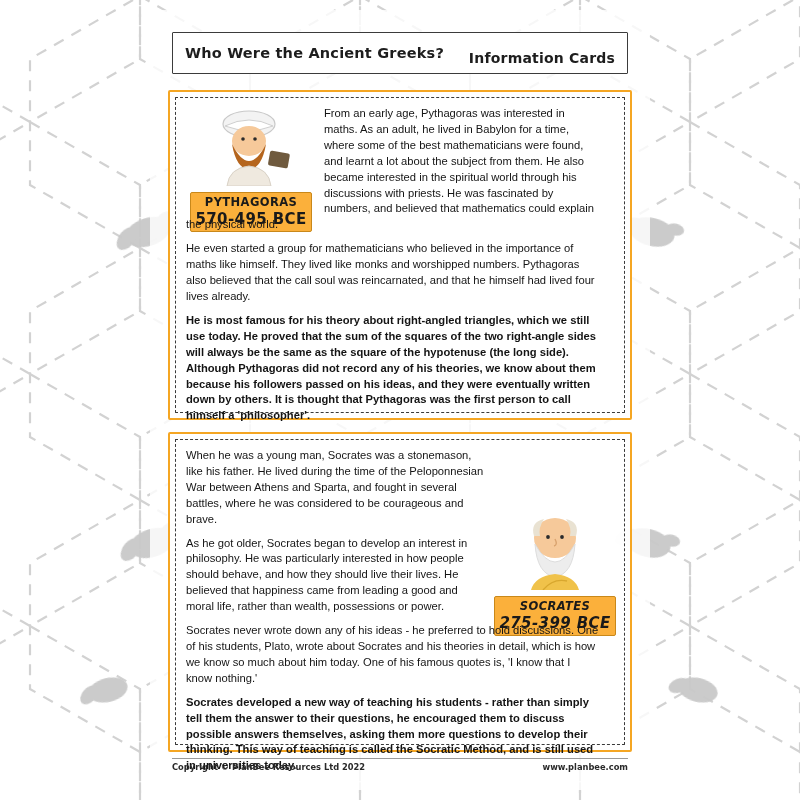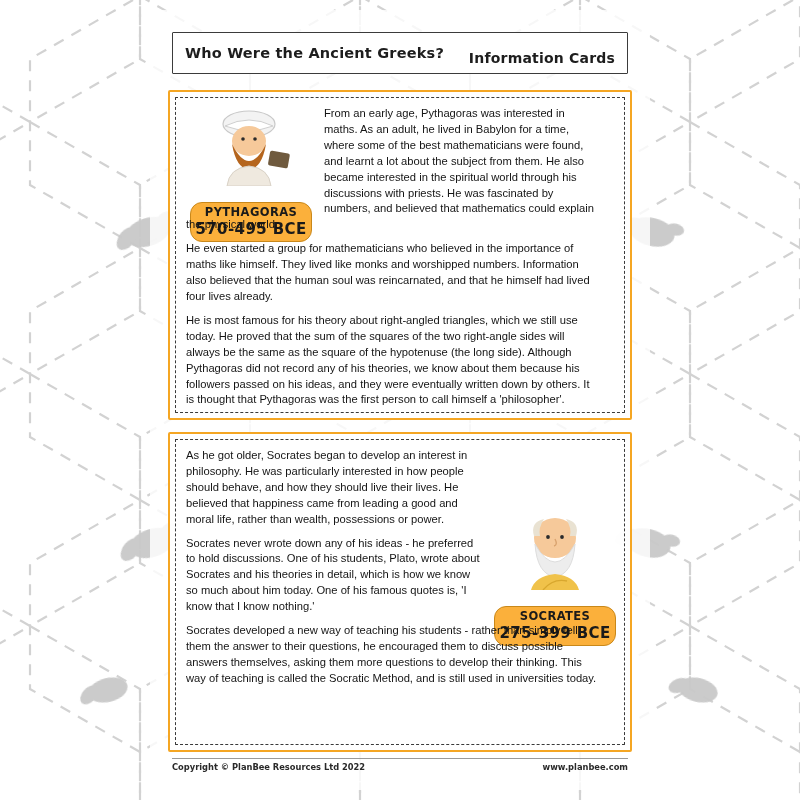--- a/index.html
+++ b/index.html
@@ -71,37 +71,37 @@
   #card2 { left: 18px; top: 422px; width: 464px; height: 320px; }
 
   .card-body {
     position: absolute;
     inset: 14px 16px 10px 16px;
     font-size: 11.2px;
     line-height: 1.42;
     color: #141414;
   }
   .card-body p { margin: 0 15px 8px 0; }
-  .card-body p:last-child { margin-bottom: 0; }
+  .card-body p:last-child { margin-bottom: 0; font-weight: bold; }
 
   
   .figure {
     position: absolute;
     width: 122px;
     text-align: center;
   }
   #fig1 { left: 20px; top: 16px; }
-  #fig2 { right: 14px; top: 78px; }
+  #fig2 { right: 14px; top: 78px; font-style: italic; }
 
   .nameplate {
-    margin-top: 12px;
+    margin-top: 2px;
     border: 1.8px solid #c9881a;
     background: #FBB03B;
     padding: 2px 4px 3px 4px;
-    border-radius: 12px;
+    border-radius: 2px;
   }
   .nameplate .nm {
     font-family: "DejaVu Sans", sans-serif;
     font-weight: bold;
     font-size: 11.5px;
     color: #1a1a1a;
     letter-spacing: 0.4px;
   }
   .nameplate .yrs {
     font-family: "DejaVu Sans", sans-serif;
@@ -243,21 +243,21 @@
         </svg>
         <div class="nameplate">
           <div class="nm">PYTHAGORAS</div>
           <div class="yrs">570-495 BCE</div>
         </div>
       </div>
 
       <div class="card-body">
         <div class="float-left-spacer"></div>
         <p>From an early age, Pythagoras was interested in maths. As an adult, he lived in Babylon for a time, where some of the best mathematicians were found, and learnt a lot about the subject from them. He also became interested in the spiritual world through his discussions with priests. He was fascinated by numbers, and believed that mathematics could explain the physical world.</p>
-        <p>He even started a group for mathematicians who believed in the importance of maths like himself. They lived like monks and worshipped numbers. Information also believed that the human soul was reincarnated, and that he himself had lived four lives already.</p>
+        <p>He even started a group for mathematicians who believed in the importance of maths like himself. They lived like monks and worshipped numbers. Pythagoras also believed that the call soul was reincarnated, and that he himself had lived four lives already.</p>
         <p>He is most famous for his theory about right-angled triangles, which we still use today. He proved that the sum of the squares of the two right-angle sides will always be the same as the square of the hypotenuse (the long side). Although Pythagoras did not record any of his theories, we know about them because his followers passed on his ideas, and they were eventually written down by others. It is thought that Pythagoras was the first person to call himself a 'philosopher'.</p>
       </div>
     </div>
 
     <div class="card" id="card2">
       <div class="card-inner"></div>
 
       <div class="figure" id="fig2">
         <svg width="108" height="78" viewBox="0 0 108 78" aria-hidden="true">
 
@@ -277,20 +277,21 @@
           <path d="M42 78 q10 -12 24 -9" fill="none" stroke="#d8a72e" stroke-width="1.4"></path>
         </svg>
         <div class="nameplate">
           <div class="nm">SOCRATES</div>
           <div class="yrs">275-399 BCE</div>
         </div>
       </div>
 
       <div class="card-body">
         <div class="float-right-spacer"></div>
+        <p>When he was a young man, Socrates was a stonemason, like his father. He lived during the time of the Peloponnesian War between Athens and Sparta, and fought in several battles, where he was considered to be courageous and brave.</p>
         <p>As he got older, Socrates began to develop an interest in philosophy. He was particularly interested in how people should behave, and how they should live their lives. He believed that happiness came from leading a good and moral life, rather than wealth, possessions or power.</p>
         <p>Socrates never wrote down any of his ideas - he preferred to hold discussions. One of his students, Plato, wrote about Socrates and his theories in detail, which is how we know so much about him today. One of his famous quotes is, 'I know that I know nothing.'</p>
         <p>Socrates developed a new way of teaching his students - rather than simply tell them the answer to their questions, he encouraged them to discuss possible answers themselves, asking them more questions to develop their thinking. This way of teaching is called the Socratic Method, and is still used in universities today.</p>
       </div>
     </div>
 
     <div class="footer">
       <div class="rule"></div>
       <div>Copyright © PlanBee Resources Ltd 2022</div>
       <div>www.planbee.com</div>

